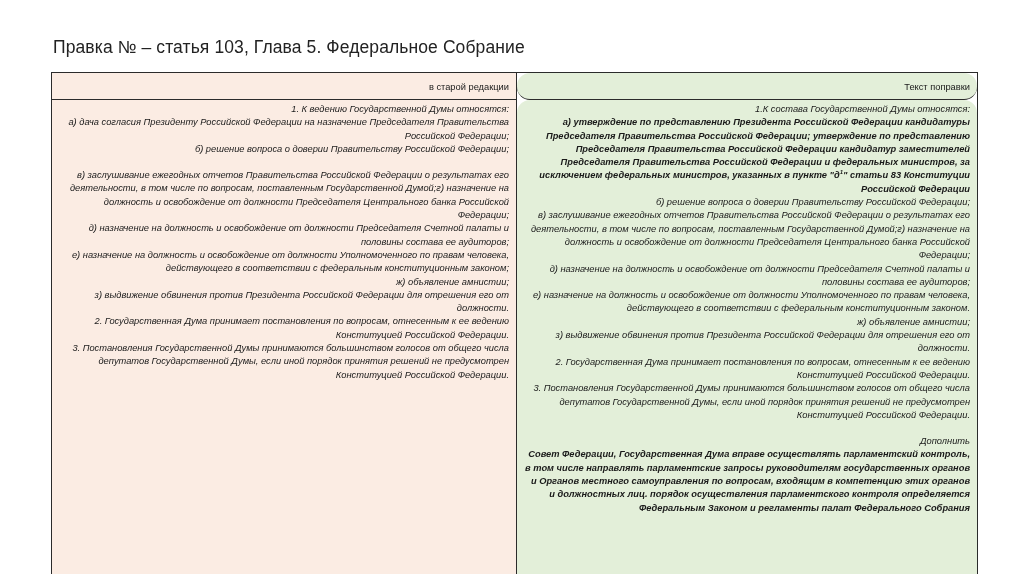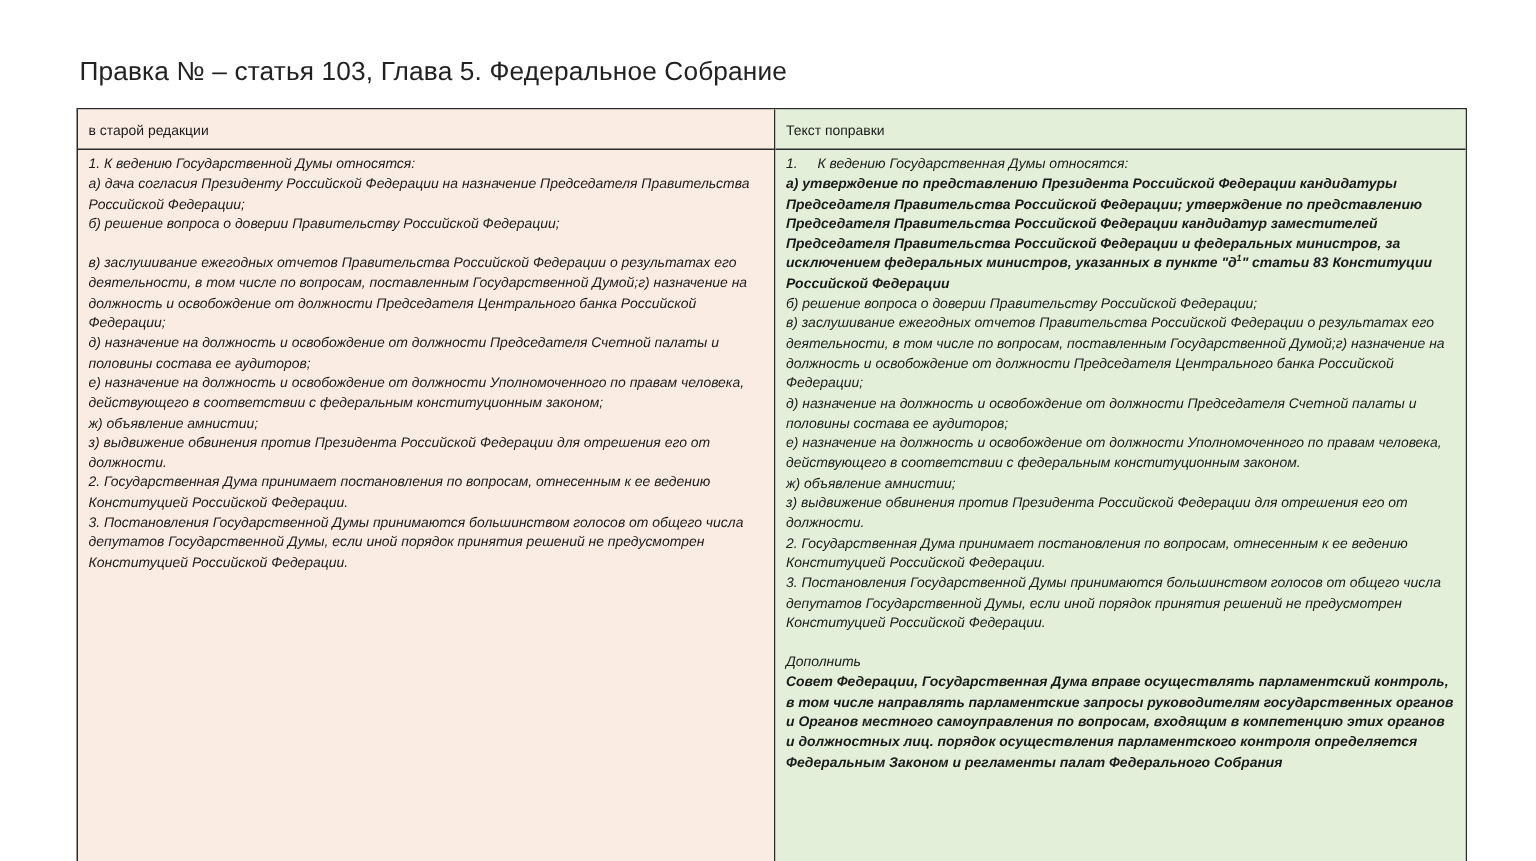--- a/index.html
+++ b/index.html
@@ -37,23 +37,24 @@
       box-sizing: border-box;
       display: grid;
       grid-template-columns: 465px 1fr;
       grid-template-rows: 27px 1fr;
     }
     .cell {
       box-sizing: border-box;
       padding: 4px 7px 0 7px;
       font-size: 9.3px;
       line-height: 13.3px;
+      text-align: right;
     }
     .old { background: #fbece3; }
-    .new { background: #e3efd9; }
+    .new { background: #e3efd9; border-radius: 13px; }
     .hdr {
       border-bottom: 1.5px solid #2b2b2b;
       padding-top: 8px;
       font-size: 9.3px;
     }
     .col-left { border-right: 1.5px solid #2b2b2b; }
     .body-cell { padding-top: 3px; }
     .p { margin: 0; white-space: pre-wrap; font-style: italic; }
     .b { font-weight: bold; font-style: italic; }
     .gap { height: 13px; }
@@ -78,21 +79,21 @@
       <p class="p">в) заслушивание ежегодных отчетов Правительства Российской Федерации о результатах его деятельности, в том числе по вопросам, поставленным Государственной Думой;г) назначение на должность и освобождение от должности Председателя Центрального банка Российской Федерации;</p>
       <p class="p">д) назначение на должность и освобождение от должности Председателя Счетной палаты и половины состава ее аудиторов;</p>
       <p class="p">е) назначение на должность и освобождение от должности Уполномоченного по правам человека, действующего в соответствии с федеральным конституционным законом;</p>
       <p class="p">ж) объявление амнистии;</p>
       <p class="p">з) выдвижение обвинения против Президента Российской Федерации для отрешения его от должности.</p>
       <p class="p">2. Государственная Дума принимает постановления по вопросам, отнесенным к ее ведению Конституцией Российской Федерации.</p>
       <p class="p">3. Постановления Государственной Думы принимаются большинством голосов от общего числа депутатов Государственной Думы, если иной порядок принятия решений не предусмотрен Конституцией Российской Федерации.</p>
     </div>
 
     <div class="cell body-cell new">
-      <p class="p"><span class="num-indent">1.</span><span>К ведению Государственная Думы относятся:</span></p>
+      <p class="p"><span class="num-indent">1.</span><span>К состава Государственной Думы относятся:</span></p>
       <p class="p b"><span>а) утверждение по представлению Президента Российской Федерации кандидатуры Председателя Правительства Российской Федерации; утверждение по представлению Председателя Правительства Российской Федерации кандидатур заместителей Председателя Правительства Российской Федерации и федеральных министров, за исключением федеральных министров, указанных в пункте "д</span><sup>1</sup><span>" статьи 83 Конституции Российской Федерации</span></p>
       <p class="p">б) решение вопроса о доверии Правительству Российской Федерации;</p>
       <p class="p">в) заслушивание ежегодных отчетов Правительства Российской Федерации о результатах его деятельности, в том числе по вопросам, поставленным Государственной Думой;г) назначение на должность и освобождение от должности Председателя Центрального банка Российской Федерации;</p>
       <p class="p">д) назначение на должность и освобождение от должности Председателя Счетной палаты и половины состава ее аудиторов;</p>
       <p class="p">е) назначение на должность и освобождение от должности Уполномоченного по правам человека, действующего в соответствии с федеральным конституционным законом.</p>
       <p class="p">ж) объявление амнистии;</p>
       <p class="p">з) выдвижение обвинения против Президента Российской Федерации для отрешения его от должности.</p>
       <p class="p">2. Государственная Дума принимает постановления по вопросам, отнесенным к ее ведению Конституцией Российской Федерации.</p>
       <p class="p">3. Постановления Государственной Думы принимаются большинством голосов от общего числа депутатов Государственной Думы, если иной порядок принятия решений не предусмотрен Конституцией Российской Федерации.</p>
       <div class="gap"></div>

